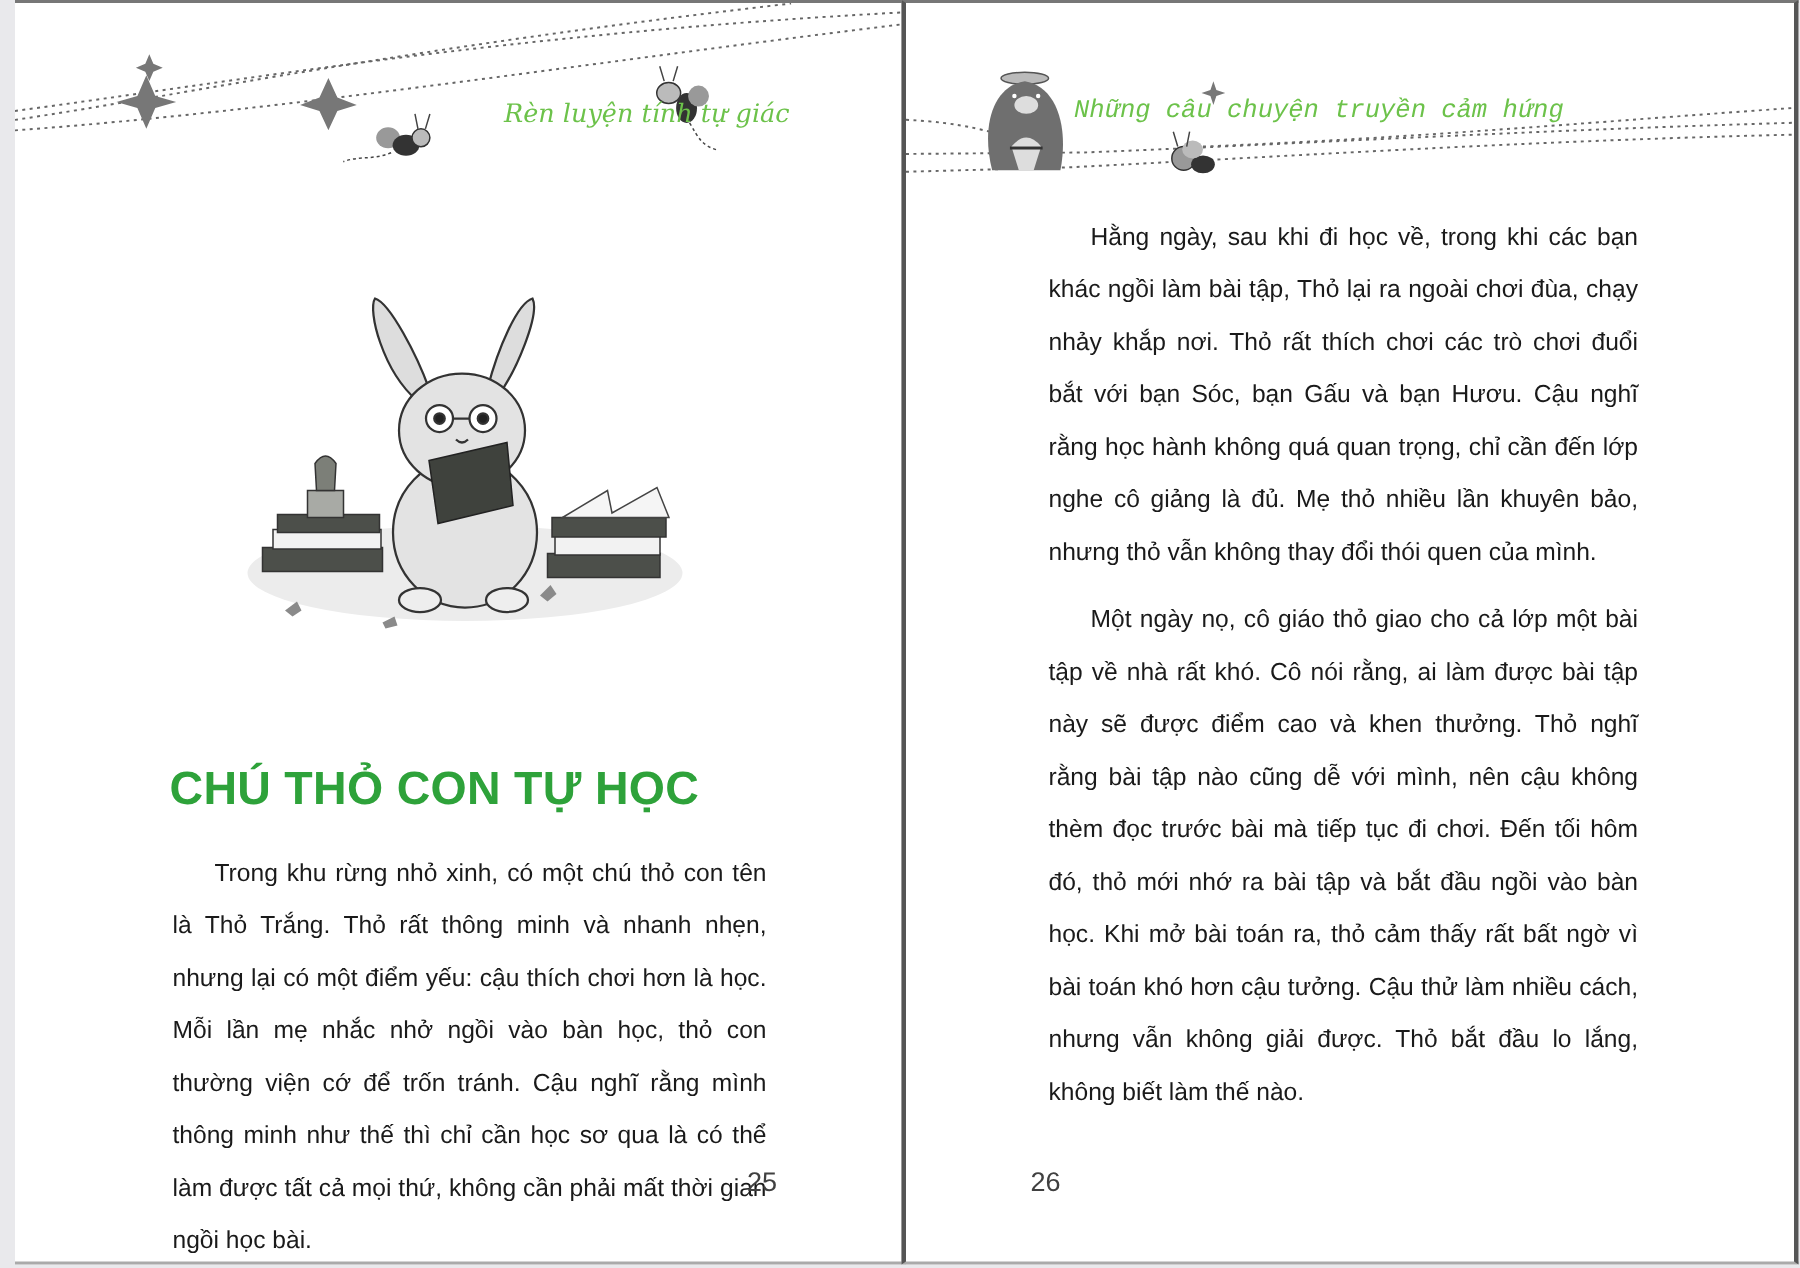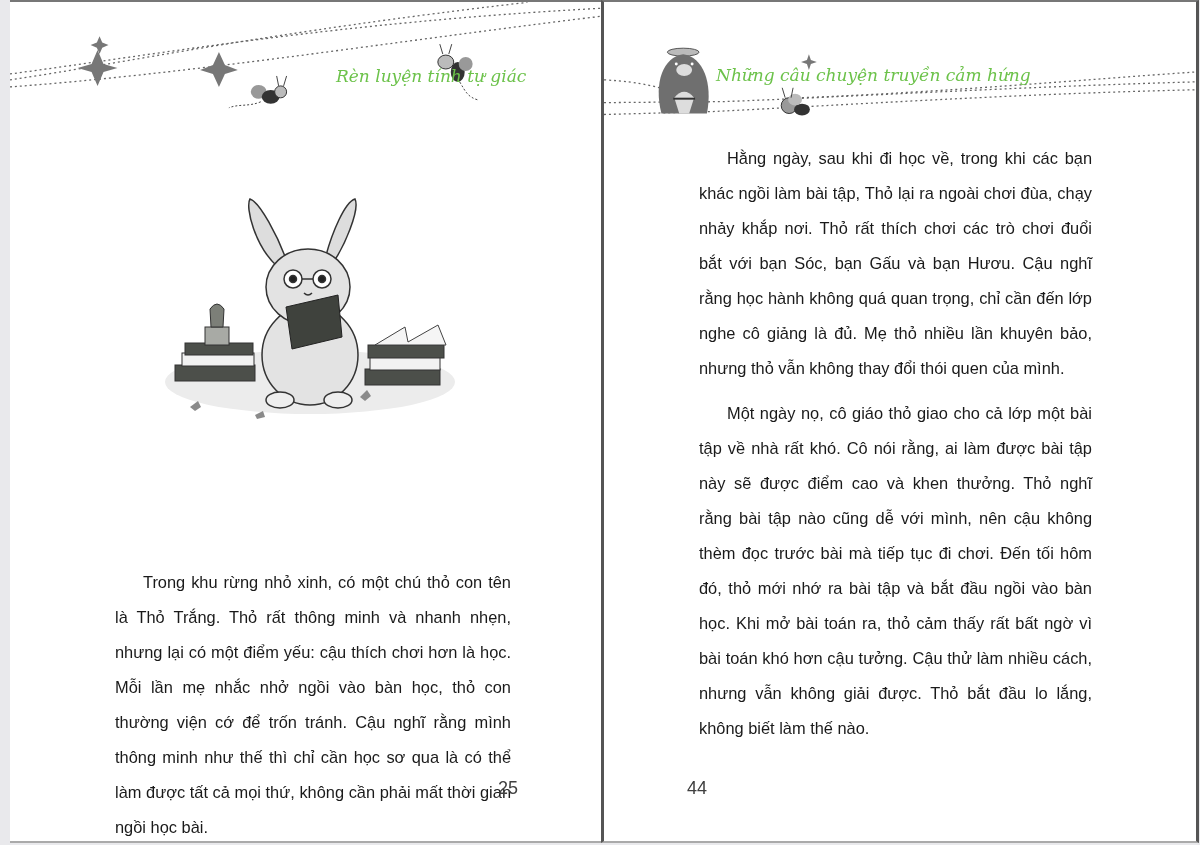--- a/index.html
+++ b/index.html
@@ -16,21 +16,21 @@
   #page-left { left:0; width:594px; border-right:3px solid #8a8a8a;margin-left:10px; }
   #page-right { left:601px; width:598px; border-left:3px solid #555; border-right:3px solid #555; }
 
   .header-art { position:absolute; left:0; top:0; width:100%; height:130px; }
   .running-head {
     position:absolute; color:#6cc24a;
     font-family:"DejaVu Serif", serif; font-style:italic; font-size:17px;
     white-space:nowrap;
   }
   #page-left .running-head { left:326px; top:64px; }
-  #page-right .running-head { left:112px; top:63px; }
+  #page-right .running-head { left:112px; top:63px;font-family:Liberation Mono, monospace; }
 
   .illustration { position:absolute; left:150px; top:185px; width:300px; height:235px; }
 
   .story-title {
     position:absolute; left:103px; top:506px;
     color:#2ea23a; font-weight:bold; font-size:31px; letter-spacing:0.2px;
     font-family:"Liberation Sans", sans-serif; white-space:nowrap;
   }
 
   .body-text {
@@ -118,20 +118,21 @@
     </g>
 
     <g>
       <rect x="205" y="182" width="75" height="16" fill="#4c4f4a" stroke="#333"></rect>
       <rect x="210" y="170" width="70" height="13" fill="#f2f2f2" stroke="#333"></rect>
       <rect x="208" y="158" width="76" height="13" fill="#4c4f4a" stroke="#333"></rect>
       <path d="M215 158 L245 140 L248 155 L278 138 L286 158 Z" fill="#f5f5f5" stroke="#444"></path>
     </g>
   </svg>
 
+  <div class="story-title">CHÚ THỎ CON TỰ HỌC</div>
 
   <div class="body-text" id="left-body">
     <p>Trong khu rừng nhỏ xinh, có một chú thỏ con tên là Thỏ Trắng. Thỏ rất thông minh và nhanh nhẹn, nhưng lại có một điểm yếu: cậu thích chơi hơn là học. Mỗi lần mẹ nhắc nhở ngồi vào bàn học, thỏ con thường viện cớ để trốn tránh. Cậu nghĩ rằng mình thông minh như thế thì chỉ cần học sơ qua là có thể làm được tất cả mọi thứ, không cần phải mất thời gian ngồi học bài.</p>
   </div>
 
   <div class="page-number">25</div>
 </div>
 
 <div class="page" id="page-right">
   <svg class="header-art" viewBox="0 0 598 130">
@@ -160,14 +161,14 @@
       <path d="M183 96 L180 86 M189 96 L191 86" stroke="#444" stroke-width="1"></path>
     </g>
   </svg>
   <div class="running-head">Những câu chuyện truyền cảm hứng</div>
 
   <div class="body-text" id="right-body">
     <p>Hằng ngày, sau khi đi học về, trong khi các bạn khác ngồi làm bài tập, Thỏ lại ra ngoài chơi đùa, chạy nhảy khắp nơi. Thỏ rất thích chơi các trò chơi đuổi bắt với bạn Sóc, bạn Gấu và bạn Hươu. Cậu nghĩ rằng học hành không quá quan trọng, chỉ cần đến lớp nghe cô giảng là đủ. Mẹ thỏ nhiều lần khuyên bảo, nhưng thỏ vẫn không thay đổi thói quen của mình.</p>
     <p>Một ngày nọ, cô giáo thỏ giao cho cả lớp một bài tập về nhà rất khó. Cô nói rằng, ai làm được bài tập này sẽ được điểm cao và khen thưởng. Thỏ nghĩ rằng bài tập nào cũng dễ với mình, nên cậu không thèm đọc trước bài mà tiếp tục đi chơi. Đến tối hôm đó, thỏ mới nhớ ra bài tập và bắt đầu ngồi vào bàn học. Khi mở bài toán ra, thỏ cảm thấy rất bất ngờ vì bài toán khó hơn cậu tưởng. Cậu thử làm nhiều cách, nhưng vẫn không giải được. Thỏ bắt đầu lo lắng, không biết làm thế nào.</p>
   </div>
 
-  <div class="page-number">44</div>
+  <div class="page-number">26</div>
 </div>
 
 </body></html>

